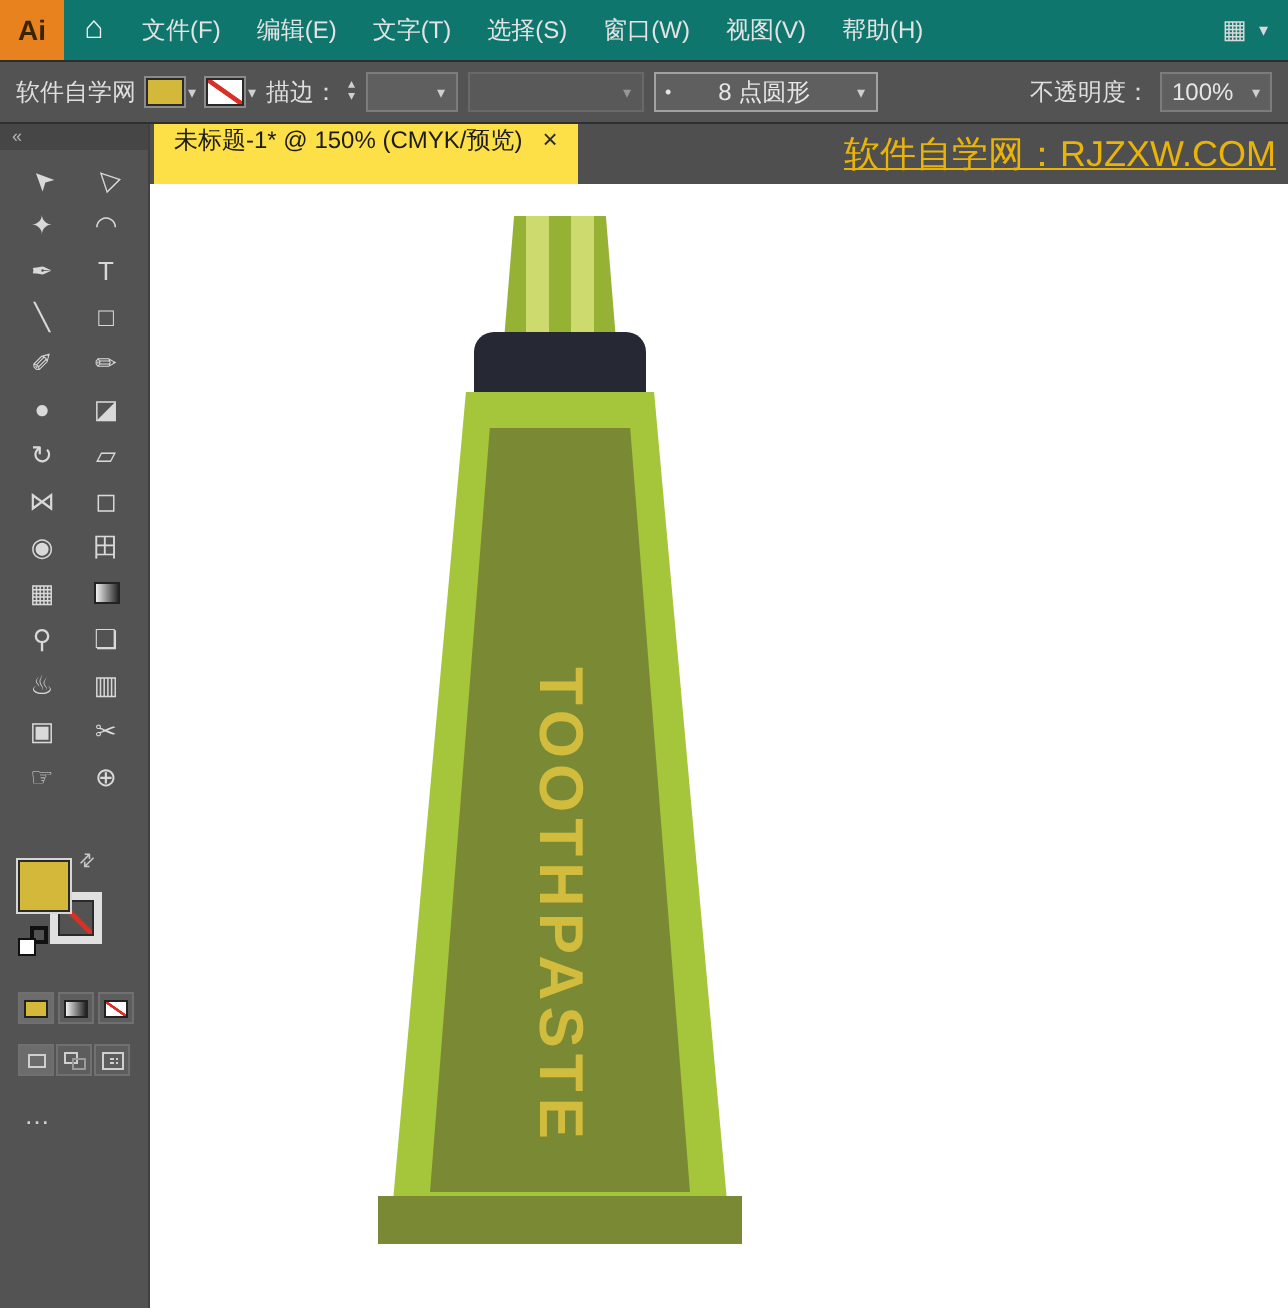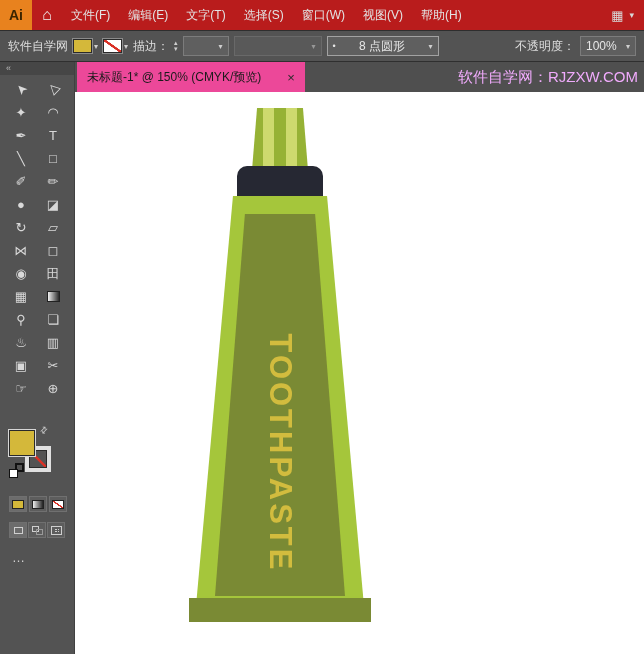--- a/index.html
+++ b/index.html
@@ -1,20 +1,20 @@
 <!DOCTYPE html>
 <html><head>
 <meta charset="utf-8">
 <style>
   * { margin:0; padding:0; box-sizing:border-box; }
   html,body { width:644px; height:654px; overflow:hidden; }
   body { font-family:"Liberation Sans","DejaVu Sans",sans-serif; background:#535353; }
 
   
-  .menubar { height:30px; background:#b91c1c; display:flex; align-items:center; color:#e3e3e3; font-size:12px; }
+  .menubar { height:30px; background:#0f766e; display:flex; align-items:center; color:#e3e3e3; font-size:12px; }
   .ai-logo { width:32px; height:30px; background:#e8821e; color:#3a2400; font-weight:bold; font-size:14px;
              display:flex; align-items:center; justify-content:center; }
   .home-btn { width:30px; height:30px; display:flex; align-items:center; justify-content:center; font-size:16px; color:#f0f0f0; }
   .menu-item { padding:12px 9px; line-height:30px; cursor:default; white-space:nowrap; }
   .menubar-right { margin-left:auto; display:flex; align-items:center; gap:6px; padding-right:10px; color:#d8d8d8; }
   .ws-icon { font-size:13px; }
   .ws-caret { font-size:9px; }
 
   
   .controlbar { height:32px; background:#535353; border-top:1px solid #2e2e2e; border-bottom:1px solid #2f2f2f;
@@ -73,24 +73,24 @@
   .dm-b1 { position:absolute; left:3px; top:3px; width:7px; height:6px; border:1px solid #cfcfcf; }
   .dm-b2 { position:absolute; left:7px; top:6px; width:7px; height:6px; border:1px solid #9a9a9a; }
   .dm-c { position:absolute; left:3px; top:3px; width:11px; height:9px; border:1px solid #cfcfcf; }
   .dm-c-in { position:absolute; left:3px; top:2px; width:4px; height:3px; border:1px dotted #cfcfcf; }
 
   .more-btn { color:#cfcfcf; font-size:13px; margin:12px 0 0 12px; letter-spacing:1px; }
 
   
   .docarea { flex:1; display:flex; flex-direction:column; min-width:0; }
   .tabbar { height:30px; background:#4f4f4f; display:flex; align-items:stretch; }
-  .doc-tab { background:#ec4899; color:#1b1b1b; font-size:12px; display:flex; align-items:center;
-             padding:0 10px; gap:26px; margin-left:2px; white-space:nowrap; }
+  .doc-tab { background:#fde047; color:#1b1b1b; font-size:12px; display:flex; 
+             padding:0 10px; gap:10px; margin-left:2px; white-space:nowrap; }
   .tab-close { color:#2b2b2b; font-size:13px; cursor:default; }
-  .watermark { margin-left:auto; align-self:center; color:#f0abfc; font-size:15px; padding-right:6px; white-space:nowrap; }
+  .watermark { margin-left:auto; align-self:center; color:#eab308; font-size:18px; padding-right:6px; white-space:nowrap;text-decoration:underline; }
 
   .canvas { flex:1; background:#ffffff; position:relative; overflow:hidden; }
 
   
   .tube-neck { position:absolute; left:177px; top:16px; width:56px; height:62px;
                clip-path:polygon(9% 0, 91% 0, 100% 100%, 0 100%);
                background:linear-gradient(90deg,#96b235 0 20%, #cdda6e 20% 40%, #96b235 40% 60%, #cdda6e 60% 80%, #96b235 80% 100%); }
   .tube-cap { position:absolute; left:162px; top:74px; width:86px; height:34px;
               background:#262833; border-radius:10px 10px 2px 2px; }
   .tube-body { position:absolute; left:121px; top:104px; width:168px; height:410px;

